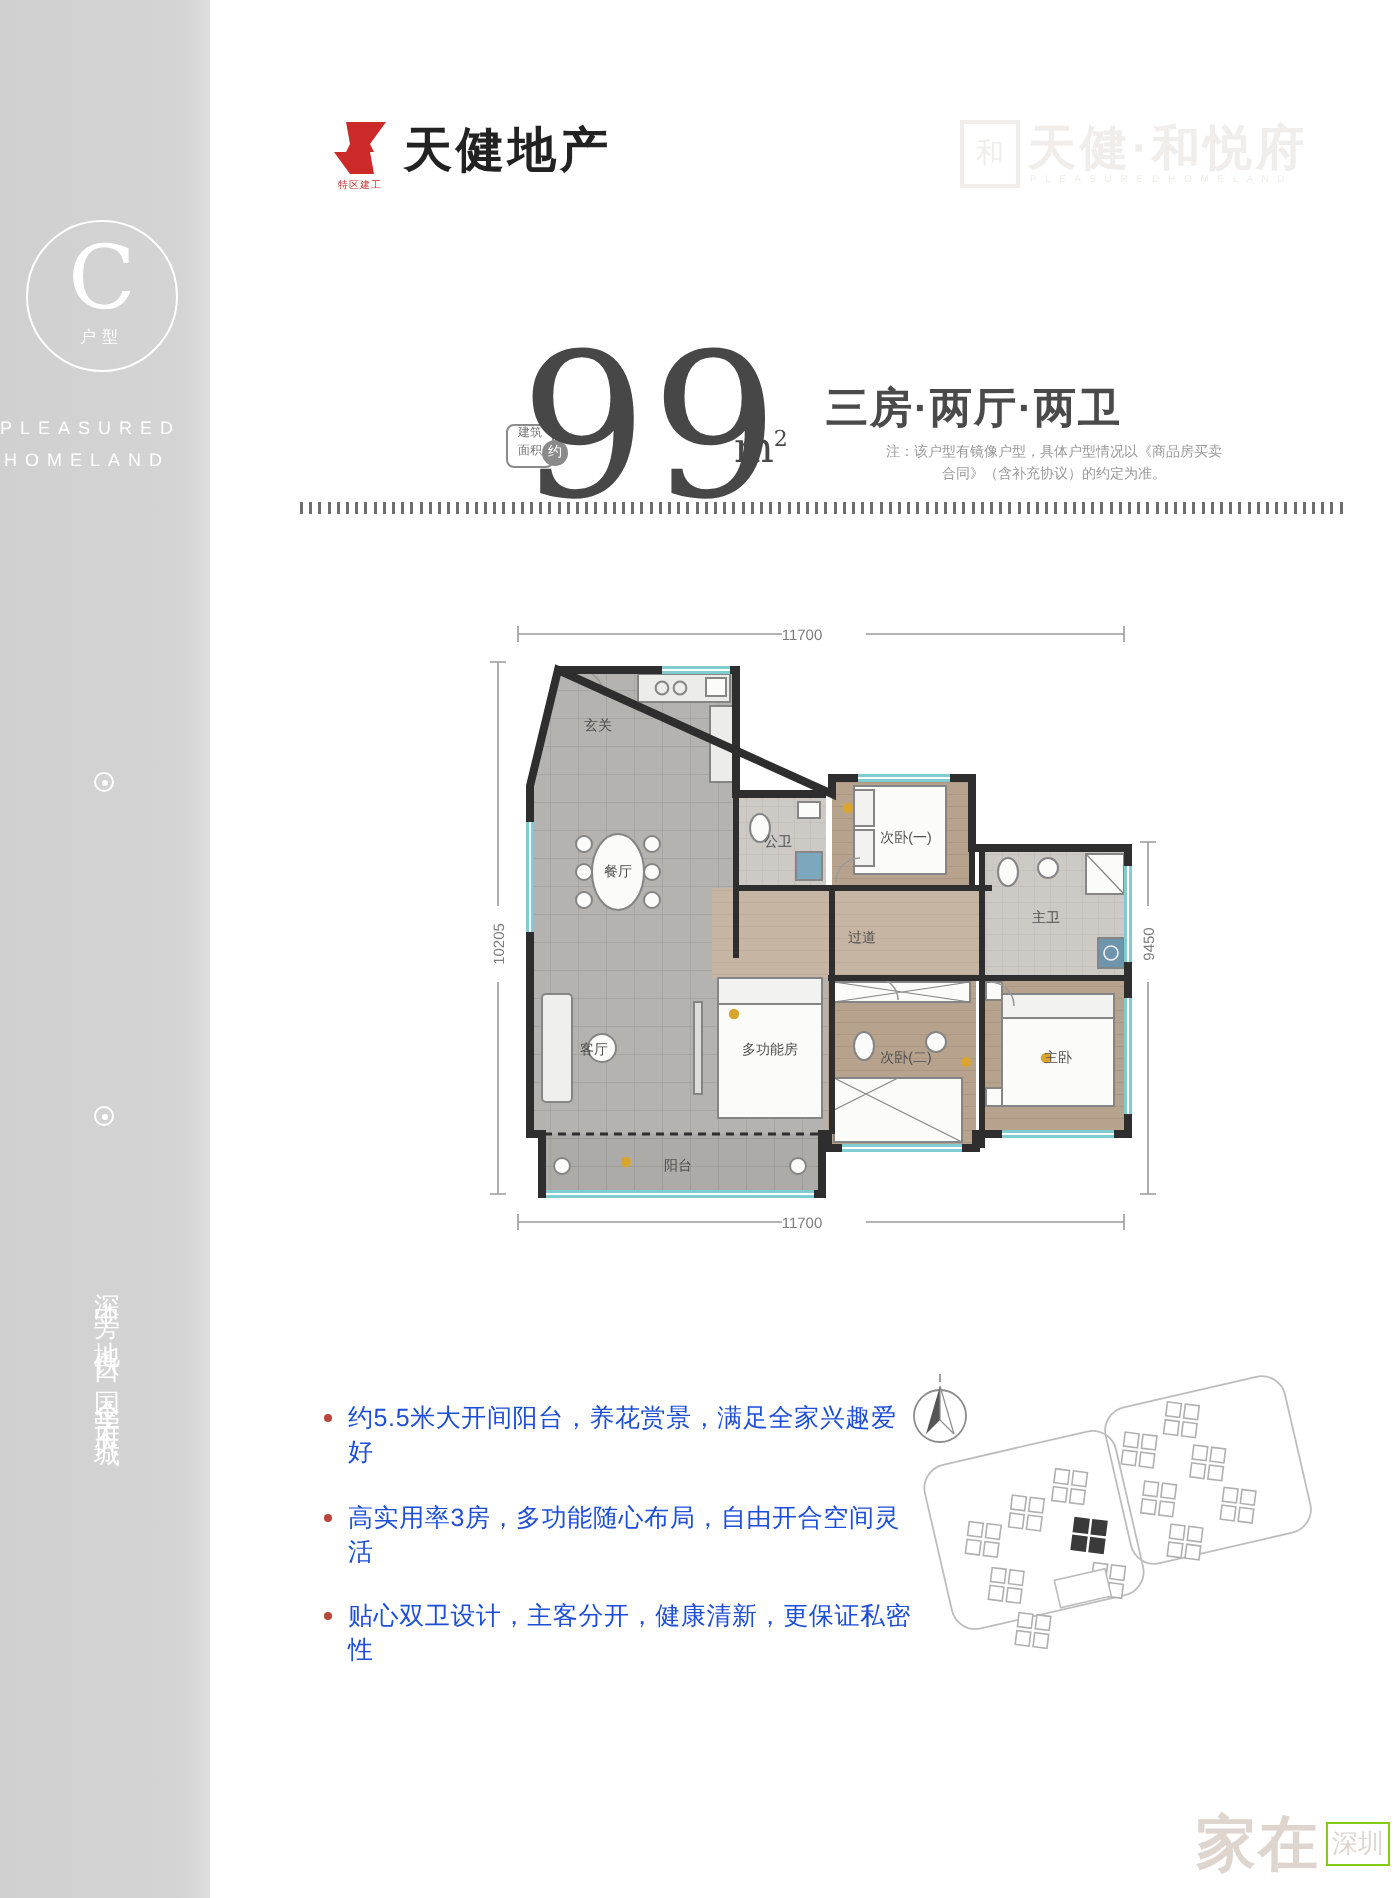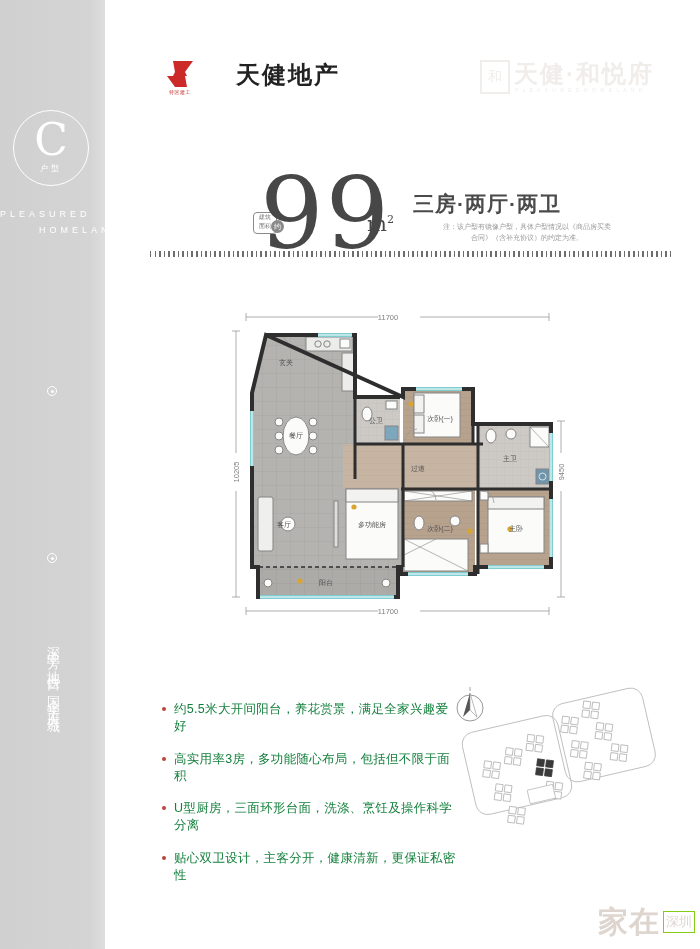--- a/index.html
+++ b/index.html
@@ -6,31 +6,31 @@
   body{font-family:"Liberation Sans", sans-serif;}
   #poster{position:relative;width:700px;height:949px;background:#ffffff;overflow:hidden;
           outline:1px solid #e4e2e0;}
   
   .sidebar{position:absolute;left:0;top:0;width:105px;height:949px;
            background:linear-gradient(90deg,#d0d0d0 0%,#d4d4d4 86%,#dedede 100%);}
   .unit-circle{position:absolute;left:13px;top:110px;width:74px;height:74px;border:1px solid #ffffff;
                border-radius:50%;text-align:center;color:#fff;}
   .unit-letter{font-family:"DejaVu Serif", serif;font-size:44px;line-height:58px;display:block;}
   .unit-label{font-size:8px;letter-spacing:3px;display:block;margin-top:-6px;text-align:center;}
-  .side-en{position:absolute;left:0;width:87px;text-align:right;color:#fff;
+  .side-en{position:absolute;left:0;width:87px;text-align:center;color:#fff;
            font-size:9px;letter-spacing:4px;}
   .orn{position:absolute;left:47px;width:8px;height:8px;border:1px solid #fff;border-radius:50%;}
   .orn::after{content:"";position:absolute;left:2.5px;top:2.5px;width:3px;height:3px;background:#fff;border-radius:50%;}
   .v-title{position:absolute;left:0;top:402px;width:105px;text-align:center;color:#fff;
            writing-mode:vertical-rl;font-family:"DejaVu Serif", serif;font-size:24px;
            letter-spacing:9px;height:170px;margin:0 auto;left:41px;}
   .v-slogan{position:absolute;left:44px;top:636px;color:#fff;writing-mode:vertical-rl;
             font-size:13px;letter-spacing:5px;height:260px;}
   
-  .logo{position:absolute;left:165px;top:60px;display:flex;align-items:center;gap:34px;}
+  .logo{position:absolute;left:165px;top:60px;display:flex;align-items:center;}
   .logo-mark{width:30px;height:36px;position:relative;}
   .logo-sub{position:absolute;left:0;top:29px;width:30px;text-align:center;font-size:5px;color:#c2302c;letter-spacing:0.5px;}
   .logo-text{font-size:24px;font-weight:bold;color:#222;letter-spacing:2px;margin-left:7px;margin-top:-6px;}
   .wm-top{position:absolute;left:480px;top:58px;width:210px;color:#f0edea;}
   .wm-top .wm-box{position:absolute;left:0;top:2px;width:26px;height:30px;border:2px solid #f0edea;font-size:14px;text-align:center;line-height:28px;}
   .wm-top .wm-title{position:absolute;left:34px;top:0;font-size:24px;font-weight:bold;letter-spacing:2px;white-space:nowrap;}
   .wm-top .wm-sub{position:absolute;left:35px;top:29px;font-size:5px;letter-spacing:1.5px;white-space:nowrap;}
   
   .area-badge{position:absolute;left:253px;top:212px;width:22px;height:20px;border:1px solid #8a8a8a;
               border-radius:4px;font-size:6px;line-height:9px;text-align:center;color:#777;}
@@ -41,26 +41,26 @@
   .area-unit{position:absolute;left:367px;top:212px;font-family:"DejaVu Serif", serif;
              font-size:21px;color:#474747;}
   .area-unit sup{font-size:11px;}
   .layout-text{position:absolute;left:413px;top:190px;font-size:21px;color:#4a4a4a;
                font-weight:bold;letter-spacing:1px;}
   .layout-note{position:absolute;left:427px;top:221px;width:200px;font-size:7px;line-height:11px;
                color:#9a9a9a;text-align:center;}
   .divider{position:absolute;left:150px;top:251px;width:522px;height:6px;
            background:repeating-linear-gradient(90deg,#6d6d6d 0 1.5px,transparent 1.5px 4.6px);}
   
-  .plan-wrap{position:absolute;left:228px;top:303px;}
+  .plan-wrap{position:absolute;left:241px;top:303px;}
   .room-label{font-size:7px;fill:#4f4f4f;}
   .dim-label{font-size:7.5px;fill:#7d7d7d;}
   
   .bullets{position:absolute;left:160px;top:701px;width:300px;}
-  .bullet{position:relative;padding-left:14px;font-size:12.5px;color:#15803d;margin-bottom:15.5px;letter-spacing:0.3px;}
+  .bullet{position:relative;padding-left:14px;font-size:12.5px;color:#1d4ed8;margin-bottom:15.5px;letter-spacing:0.3px;}
   .bullet::before{content:"";position:absolute;left:2px;top:6px;width:4px;height:4px;border-radius:50%;background:#b9453c;}
   
   .siteplan{position:absolute;left:440px;top:683px;}
   
   .disclaimer{position:absolute;left:180px;top:870px;width:492px;font-size:7.5px;line-height:11.5px;
               color:#979797;text-align:justify;}
   .disclaimer b{color:#6e6e6e;}
   
   .wm-bottom{position:absolute;left:598px;top:902px;color:#ded5cf;white-space:nowrap;}
   .wm-big{font-family:"DejaVu Serif", serif;font-size:30px;font-weight:bold;letter-spacing:1px;}
@@ -70,21 +70,21 @@
 <body>
 
 <div id="poster">
 
   <div class="sidebar">
     <div class="unit-circle">
       <span class="unit-letter">C</span>
       <span class="unit-label">户型</span>
     </div>
     <div class="side-en" style="top:209px;">PLEASURED</div>
-    <div class="side-en" style="top:225px;padding-left:35px;">HOMELAND</div>
+    <div class="side-en" style="top:225px;">HOMELAND</div>
     <div class="orn" style="top:386px;"></div>
     <div class="v-title">户型鉴赏</div>
     <div class="orn" style="top:553px;"></div>
     <div class="v-slogan">深中旁·地铁口·国企学府大城</div>
   </div>
 
   <div class="logo">
     <div class="logo-mark">
       <svg width="30" height="28" viewBox="0 0 30 28">
         <polygon points="8,1 28,1 20,12 10,12" fill="#cb2a28"></polygon>
@@ -243,22 +243,21 @@
           <text class="room-label" x="192" y="200" text-anchor="middle">次卧(二)</text>
           <text class="room-label" x="262" y="130" text-anchor="middle">主卫</text>
           <text class="room-label" x="268" y="200" text-anchor="middle">主卧</text>
         </g>
       </g>
     </svg>
   </div>
 
   <div class="bullets">
     <div class="bullet">约5.5米大开间阳台，养花赏景，满足全家兴趣爱好</div>
-    <div class="bullet">高实用率3房，多功能随心布局，包括但不限于面积</div>
-    <div class="bullet">U型厨房，三面环形台面，洗涤、烹饪及操作科学分离</div>
+    <div class="bullet">高实用率3房，多功能随心布局，自由开合空间灵活</div>
     <div class="bullet">贴心双卫设计，主客分开，健康清新，更保证私密性</div>
   </div>
 
   <div class="siteplan">
     <svg width="250" height="160" viewBox="0 0 250 160">
       <defs>
         <g id="bldg" stroke="#b0b0b0" fill="#ffffff" stroke-width="0.8">
           <rect x="-8" y="-8" width="7" height="7"></rect>
             <rect x="1" y="-8" width="7" height="7"></rect>
           <rect x="-8" y="1" width="7" height="7"></rect>

